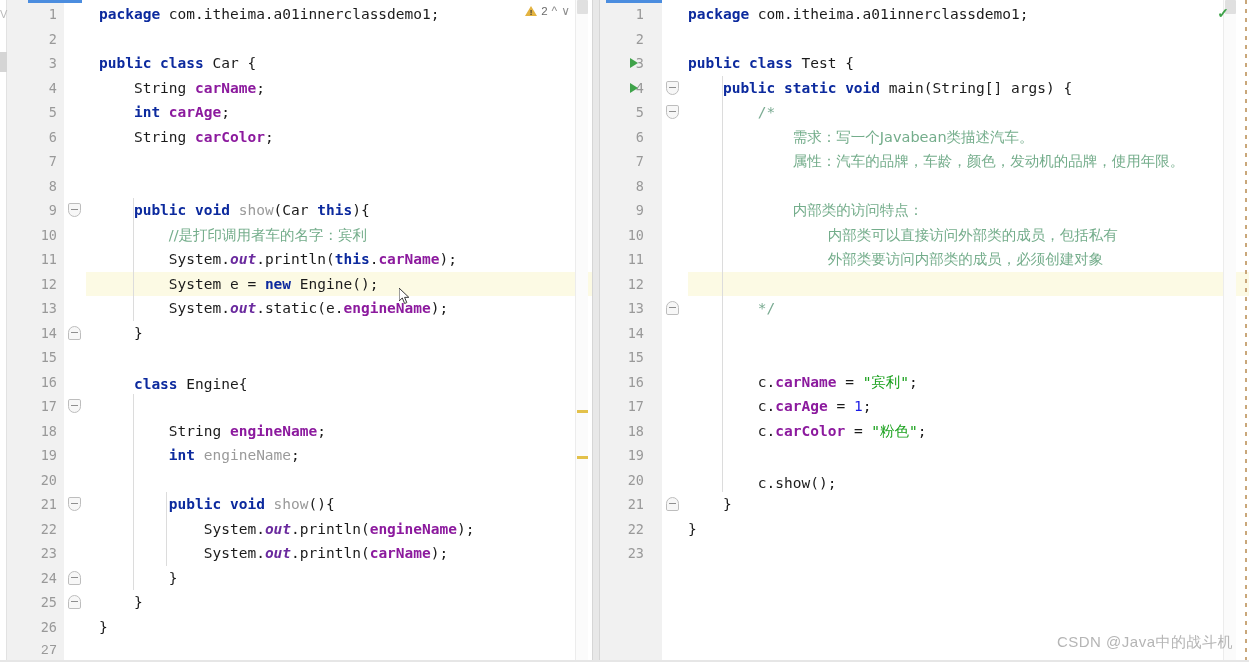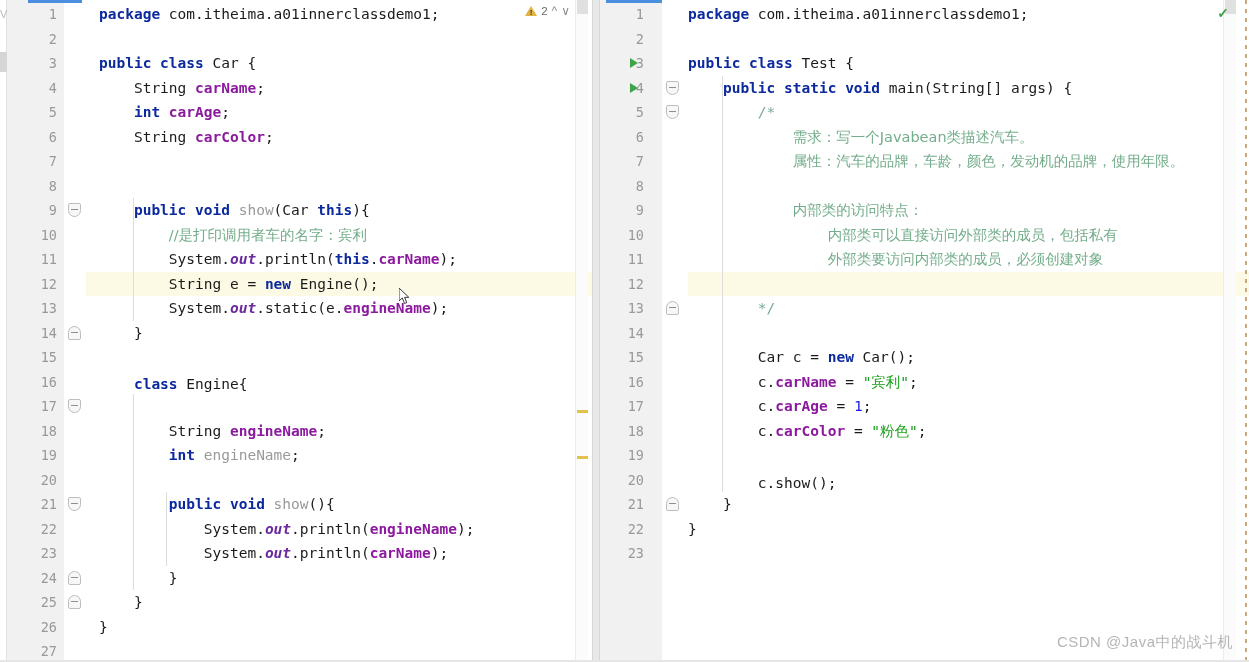--- a/index.html
+++ b/index.html
@@ -279,21 +279,21 @@
         <div class="row row-left" style="top: 149px;"></div>
         <div class="lnum" style="top: 173.5px; right: 534px; left: 7px; width: 50px; text-align: right;">8</div>
         <div class="row row-left" style="top: 173.5px;"></div>
         <div class="lnum" style="top: 198px; right: 534px; left: 7px; width: 50px; text-align: right;">9</div>
         <div class="row row-left" style="top: 198px;"><span class="plain">    </span><span class="kw">public void </span><span class="dim">show</span><span class="plain">(Car </span><span class="kw">this</span><span class="plain">){</span></div>
         <div class="lnum" style="top: 222.5px; right: 534px; left: 7px; width: 50px; text-align: right;">10</div>
         <div class="row row-left" style="top: 222.5px;"><span class="plain">        </span><span class="cmt">//是打印调用者车的名字：宾利</span></div>
         <div class="lnum" style="top: 247px; right: 534px; left: 7px; width: 50px; text-align: right;">11</div>
         <div class="row row-left" style="top: 247px;"><span class="plain">        System.</span><span class="ital">out</span><span class="plain">.println(</span><span class="kw">this</span><span class="plain">.</span><span class="fld">carName</span><span class="plain">);</span></div>
         <div class="lnum" style="top: 271.5px; right: 534px; left: 7px; width: 50px; text-align: right;">12</div>
-        <div class="row row-left" style="top: 271.5px;"><span class="plain">        String e = </span><span class="kw">new </span><span class="plain">Engine();</span></div>
+        <div class="row row-left" style="top: 271.5px;"><span class="plain">        System e = </span><span class="kw">new </span><span class="plain">Engine();</span></div>
         <div class="lnum" style="top: 296px; right: 534px; left: 7px; width: 50px; text-align: right;">13</div>
         <div class="row row-left" style="top: 296px;"><span class="plain">        System.</span><span class="ital">out</span><span class="plain">.static(e.</span><span class="fld">engineName</span><span class="plain">);</span></div>
         <div class="lnum" style="top: 320.5px; right: 534px; left: 7px; width: 50px; text-align: right;">14</div>
         <div class="row row-left" style="top: 320.5px;"><span class="plain">    }</span></div>
         <div class="lnum" style="top: 345px; right: 534px; left: 7px; width: 50px; text-align: right;">15</div>
         <div class="row row-left" style="top: 345px;"></div>
         <div class="lnum" style="top: 369.5px; right: 534px; left: 7px; width: 50px; text-align: right;">16</div>
         <div class="row row-left" style="top: 369.5px;"></div>
         <div class="lnum" style="top: 394px; right: 534px; left: 7px; width: 50px; text-align: right;">17</div>
         <div class="row row-left" style="top: 372px;"><span class="plain">    </span><span class="kw">class </span><span class="plain">Engine{</span></div>
@@ -308,21 +308,21 @@
         <div class="lnum" style="top: 516.5px; right: 534px; left: 7px; width: 50px; text-align: right;">22</div>
         <div class="row row-left" style="top: 516.5px;"><span class="plain">            System.</span><span class="ital">out</span><span class="plain">.println(</span><span class="fld">engineName</span><span class="plain">);</span></div>
         <div class="lnum" style="top: 541px; right: 534px; left: 7px; width: 50px; text-align: right;">23</div>
         <div class="row row-left" style="top: 541px;"><span class="plain">            System.</span><span class="ital">out</span><span class="plain">.println(</span><span class="fld">carName</span><span class="plain">);</span></div>
         <div class="lnum" style="top: 565.5px; right: 534px; left: 7px; width: 50px; text-align: right;">24</div>
         <div class="row row-left" style="top: 565.5px;"><span class="plain">        }</span></div>
         <div class="lnum" style="top: 590px; right: 534px; left: 7px; width: 50px; text-align: right;">25</div>
         <div class="row row-left" style="top: 590px;"><span class="plain">    }</span></div>
         <div class="lnum" style="top: 614.5px; right: 534px; left: 7px; width: 50px; text-align: right;">26</div>
         <div class="row row-left" style="top: 614.5px;"><span class="plain">}</span></div>
-        <div class="lnum" style="top: 639px; right: 534px; left: 7px; width: 50px; text-align: right;">27</div>
+        <div class="lnum" style="top: 639px; right: 534px; left: 7px; width: 50px; text-align: right; font-family: Liberation Mono, monospace;">27</div>
         <div class="row row-left" style="top: 639px;"></div>
         <div class="fold open" style="left: 68px; top: 203px;"></div>
         <div class="fold close" style="left: 68px; top: 325.5px;"></div>
         <div class="fold open" style="left: 68px; top: 399px;"></div>
         <div class="fold open" style="left: 68px; top: 497px;"></div>
         <div class="fold close" style="left: 68px; top: 570.5px;"></div>
         <div class="fold close" style="left: 68px; top: 595px;"></div>
         <div class="fold-line" style="left: 74px; top: 217px; height: 108.5px;"></div>
         <div class="fold-line" style="left: 74px; top: 413px; height: 182px;"></div>
         <div class="fold-line" style="left: 74px; top: 511px; height: 59.5px;"></div>
@@ -380,21 +380,20 @@
         <div class="row row-right" style="top: 222.5px;"><span class="plain">                </span><span class="cmt">内部类可以直接访问外部类的成员，包括私有</span></div>
         <div class="lnum" style="top: 247px; left: 0px; width: 44px; text-align: right; right: auto;">11</div>
         <div class="row row-right" style="top: 247px;"><span class="plain">                </span><span class="cmt">外部类要访问内部类的成员，必须创建对象</span></div>
         <div class="lnum" style="top: 271.5px; left: 0px; width: 44px; text-align: right; right: auto;">12</div>
         <div class="row row-right" style="top: 271.5px;"></div>
         <div class="lnum" style="top: 296px; left: 0px; width: 44px; text-align: right; right: auto;">13</div>
         <div class="row row-right" style="top: 296px;"><span class="plain">        </span><span class="cmtm">*/</span></div>
         <div class="lnum" style="top: 320.5px; left: 0px; width: 44px; text-align: right; right: auto;">14</div>
         <div class="row row-right" style="top: 320.5px;"></div>
         <div class="lnum" style="top: 345px; left: 0px; width: 44px; text-align: right; right: auto;">15</div>
-        <div class="row row-right" style="top: 345px;"><span class="plain">        Car c = </span><span class="kw">new </span><span class="plain">Car();</span></div>
         <div class="lnum" style="top: 369.5px; left: 0px; width: 44px; text-align: right; right: auto;">16</div>
         <div class="row row-right" style="top: 369.5px;"><span class="plain">        c.</span><span class="fld">carName</span><span class="plain"> = </span><span class="str">"宾利"</span><span class="plain">;</span></div>
         <div class="lnum" style="top: 394px; left: 0px; width: 44px; text-align: right; right: auto;">17</div>
         <div class="row row-right" style="top: 394px;"><span class="plain">        c.</span><span class="fld">carAge</span><span class="plain"> = </span><span class="num">1</span><span class="plain">;</span></div>
         <div class="lnum" style="top: 418.5px; left: 0px; width: 44px; text-align: right; right: auto;">18</div>
         <div class="row row-right" style="top: 418.5px;"><span class="plain">        c.</span><span class="fld">carColor</span><span class="plain"> = </span><span class="str">"粉色"</span><span class="plain">;</span></div>
         <div class="lnum" style="top: 443px; left: 0px; width: 44px; text-align: right; right: auto;">19</div>
         <div class="row row-right" style="top: 443px;"></div>
         <div class="lnum" style="top: 467.5px; left: 0px; width: 44px; text-align: right; right: auto;">20</div>
         <div class="row row-right" style="top: 471px;"><span class="plain">        c.show();</span></div>

